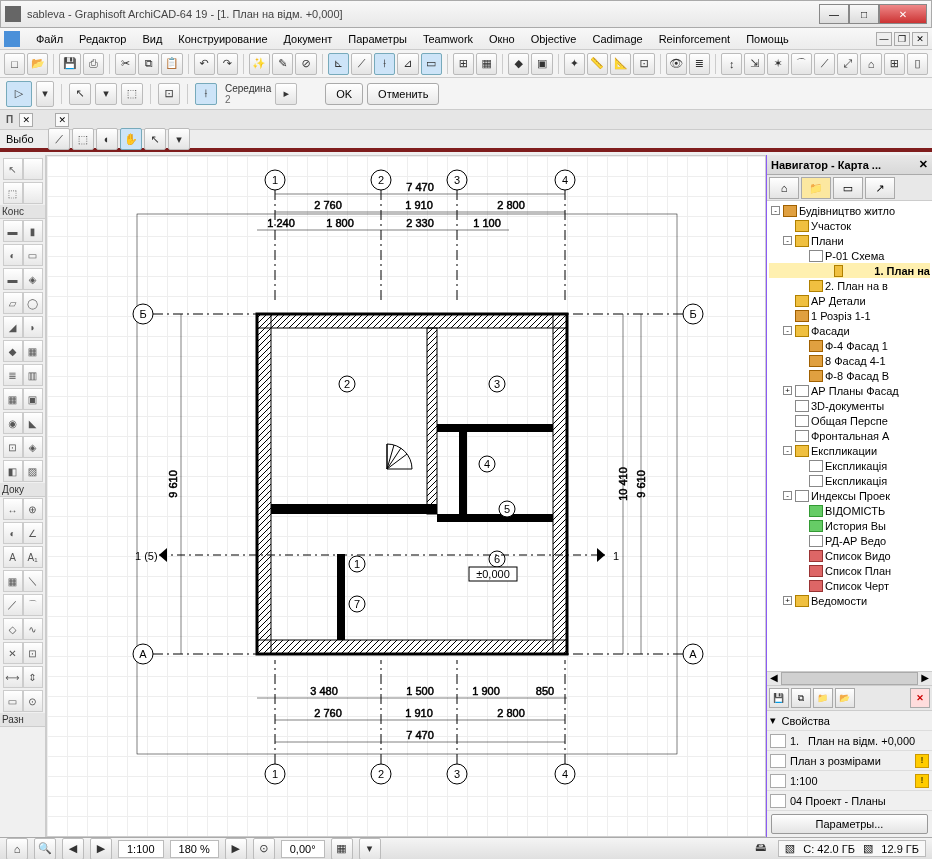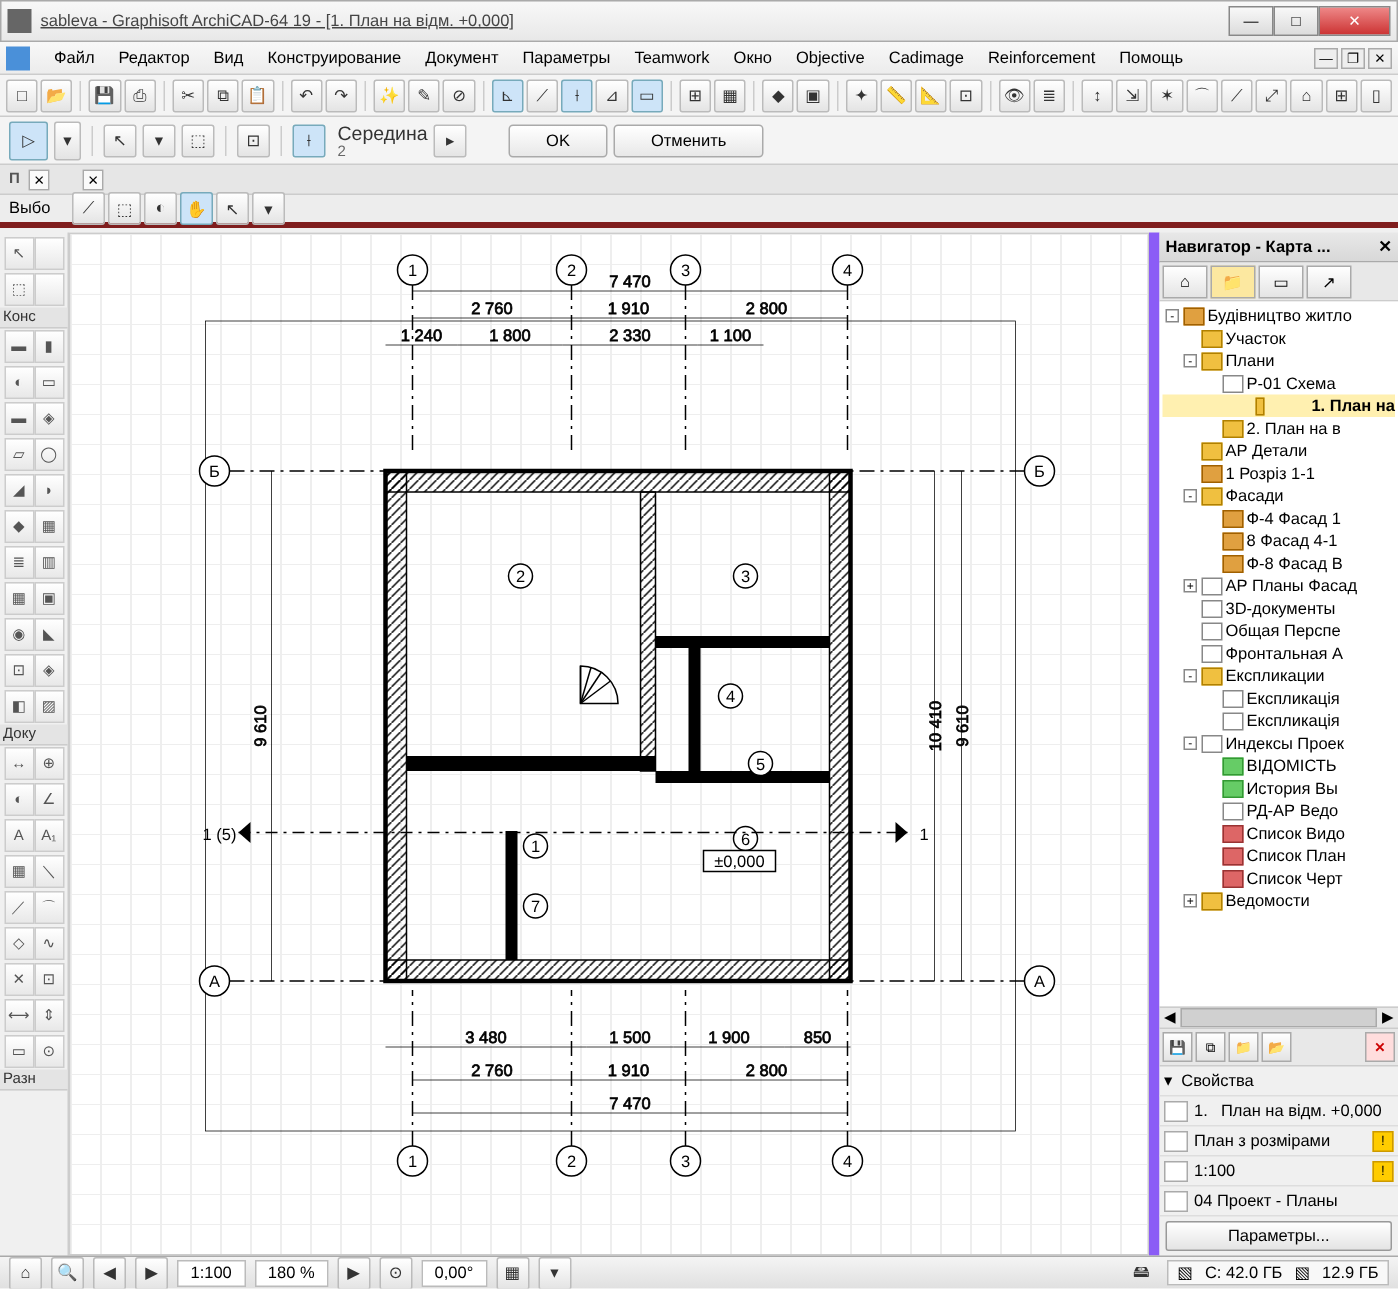--- a/index.html
+++ b/index.html
@@ -1,42 +1,42 @@
 <!DOCTYPE html>
 <html><head>
 <meta charset="utf-8">
 <style>
 * { margin: 0; padding: 0; box-sizing: border-box; font-family: Tahoma, Arial, sans-serif; font-size: 11px; }
 body { width: 932px; height: 859px; background: #f0f0f0; overflow: hidden; position: relative; }
 
 
 .titlebar { height: 28px; background: linear-gradient(#f8f8f8, #e8e8e8); border: 1px solid #aaa; display: flex; align-items: center; padding: 0 4px; }
 .titlebar .appicon { width: 16px; height: 16px; background: #666; margin-right: 6px; }
-.titlebar .title { flex: 1; color: #444; text-decoration: underline; }
+.titlebar .title { flex: 1; color: #444; }
 .winbtns { display: flex; gap: 0; }
 .winbtn { width: 30px; height: 20px; border: 1px solid #888; background: linear-gradient(#f8f8f8,#dcdcdc); display:flex; align-items:center; justify-content:center; font-size:10px; cursor:pointer; }
 .winbtn.close { width: 48px; background: linear-gradient(#e88,#c33); color:#fff; }
 
 
 .menubar { height: 22px; background: linear-gradient(#f8f8f8, #ececec); border-bottom: 1px solid #ccc; display: flex; align-items: center; padding: 0 4px; }
 .menubar .mdi-icon { width:16px; height:16px; background:#4a90d9; margin-right:8px; }
 .menuitem { padding: 2px 8px; cursor: pointer; }
 .mdi-btns { margin-left:auto; display:flex; gap:2px; }
 .mdi-btns span { width:16px; height:14px; border:1px solid #aaa; background:#eee; font-size:9px; display:flex;align-items:center;justify-content:center; cursor:pointer; }
 
 
 .toolbar { height: 28px; background: #f4f4f4; border-bottom: 1px solid #ccc; display: flex; align-items: center; padding: 2px 4px; gap: 2px; }
 .tbtn { width: 22px; height: 22px; background: linear-gradient(#fff,#e4e4e4); border: 1px solid #bbb; border-radius: 2px; display:inline-flex; align-items:center; justify-content:center; cursor:pointer; font-size:11px; color:#333; }
 .tsep { width: 1px; height: 20px; background: #ccc; margin: 0 3px; }
 .tbtn.active { background:#cde4f8; border-color:#7ab; }
 
 
 .toolrow2 { height: 32px; background: #f4f4f4; border-bottom:1px solid #ccc; display:flex; align-items:center; padding:2px 6px; gap:4px; }
-.bigbtn { padding:3px 24px; height:22px; border:1px solid #aaa; background:linear-gradient(#fff,#e8e8e8); border-radius:3px; cursor:pointer; }
-.snaplabel { font-size:13px; color:#333; margin-left:4px; }
+.bigbtn { padding:3px 10px; height:22px; border:1px solid #aaa; background:linear-gradient(#fff,#e8e8e8); border-radius:3px; cursor:pointer; }
+.snaplabel { font-size:10px; color:#333; margin-left:4px; }
 
 
 .tabrow { height: 22px; background:#ededed; border-bottom:4px solid #7f1d1d; display:flex; align-items:center; padding:0 6px; gap:2px; }
 .tabrow .tab-x { width:14px; height:14px; border:1px solid #aaa; font-size:9px; display:flex; align-items:center; justify-content:center; background:#fafafa; cursor:pointer; }
 
 
 .mainarea { position:absolute; top: 155px; left:0; right:0; bottom: 22px; display:flex; }
 
 
 .toolbox { width:46px; background:#f0f0f0; border-right:1px solid #ccc; display:flex; flex-direction:column; align-items:center; padding-top:2px; }
@@ -45,21 +45,21 @@
 .toolcell .half { width:20px; height:22px; border:1px solid #ccc; background:linear-gradient(#fff,#e8e8e8); display:flex; align-items:center; justify-content:center; font-size:10px; cursor:pointer; color:#555; }
 
 
 .canvaswrap { flex:1; background:#fff; position:relative; overflow:hidden; border:1px solid #ccc; }
 .grid { position:absolute; inset:0; background-image:
   repeating-linear-gradient(#eee 0 1px, transparent 1px 20px),
   repeating-linear-gradient(90deg,#eee 0 1px, transparent 1px 20px); }
 .plan-svg { display:block; }
 
 
-.navpanel { width:166px; background:#f0f0f0; border-left:7px solid #8b5cf6; display:flex; flex-direction:column; }
+.navpanel { width:166px; background:#f0f0f0; border-left:1px solid #8b5cf6; display:flex; flex-direction:column; }
 .navpanel-hdr { height:20px; background:linear-gradient(#e8e8e8,#d8d8d8); border-bottom:1px solid #aaa; display:flex; align-items:center; padding:0 4px; font-weight:bold; font-size:11px; }
 .navpanel-hdr .close-x { margin-left:auto; cursor:pointer; font-size:11px; }
 .navtabs { height:26px; display:flex; gap:2px; padding:2px; background:#e8e8e8; border-bottom:1px solid #ccc; }
 .navtab { width:30px; height:22px; border:1px solid #aaa; background:linear-gradient(#fff,#e4e4e4); display:flex;align-items:center;justify-content:center; font-size:11px; cursor:pointer; }
 .navtab.active { background:#fce8a0; }
 .tree { flex:1; background:#fff; overflow-y:auto; overflow-x:hidden; padding:2px; font-size:11px; }
 .treerow { display:flex; align-items:center; height:15px; white-space:nowrap; cursor:pointer; }
 .treerow.selected { background:#fff0b0; font-weight:bold;gap:29px; }
 .treeicon { width:14px; height:12px; margin-right:2px; display:inline-block; }
 .ticon-folder { background:#f0c040; border:1px solid #b08000; }

